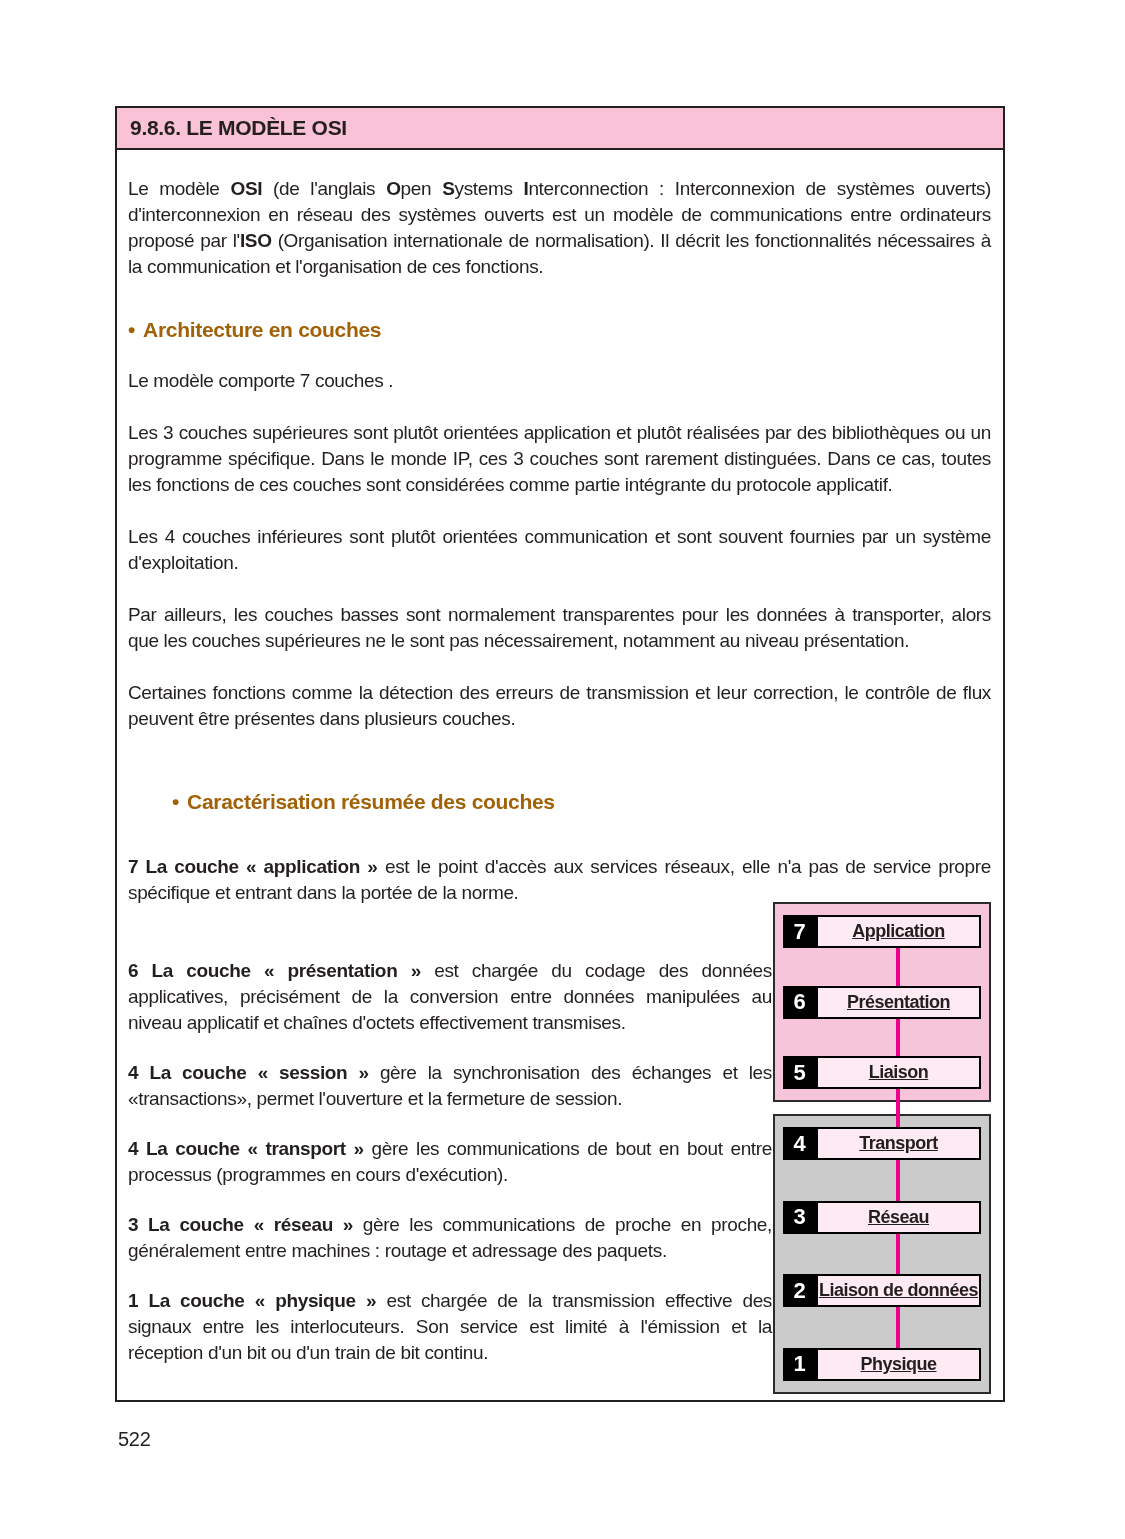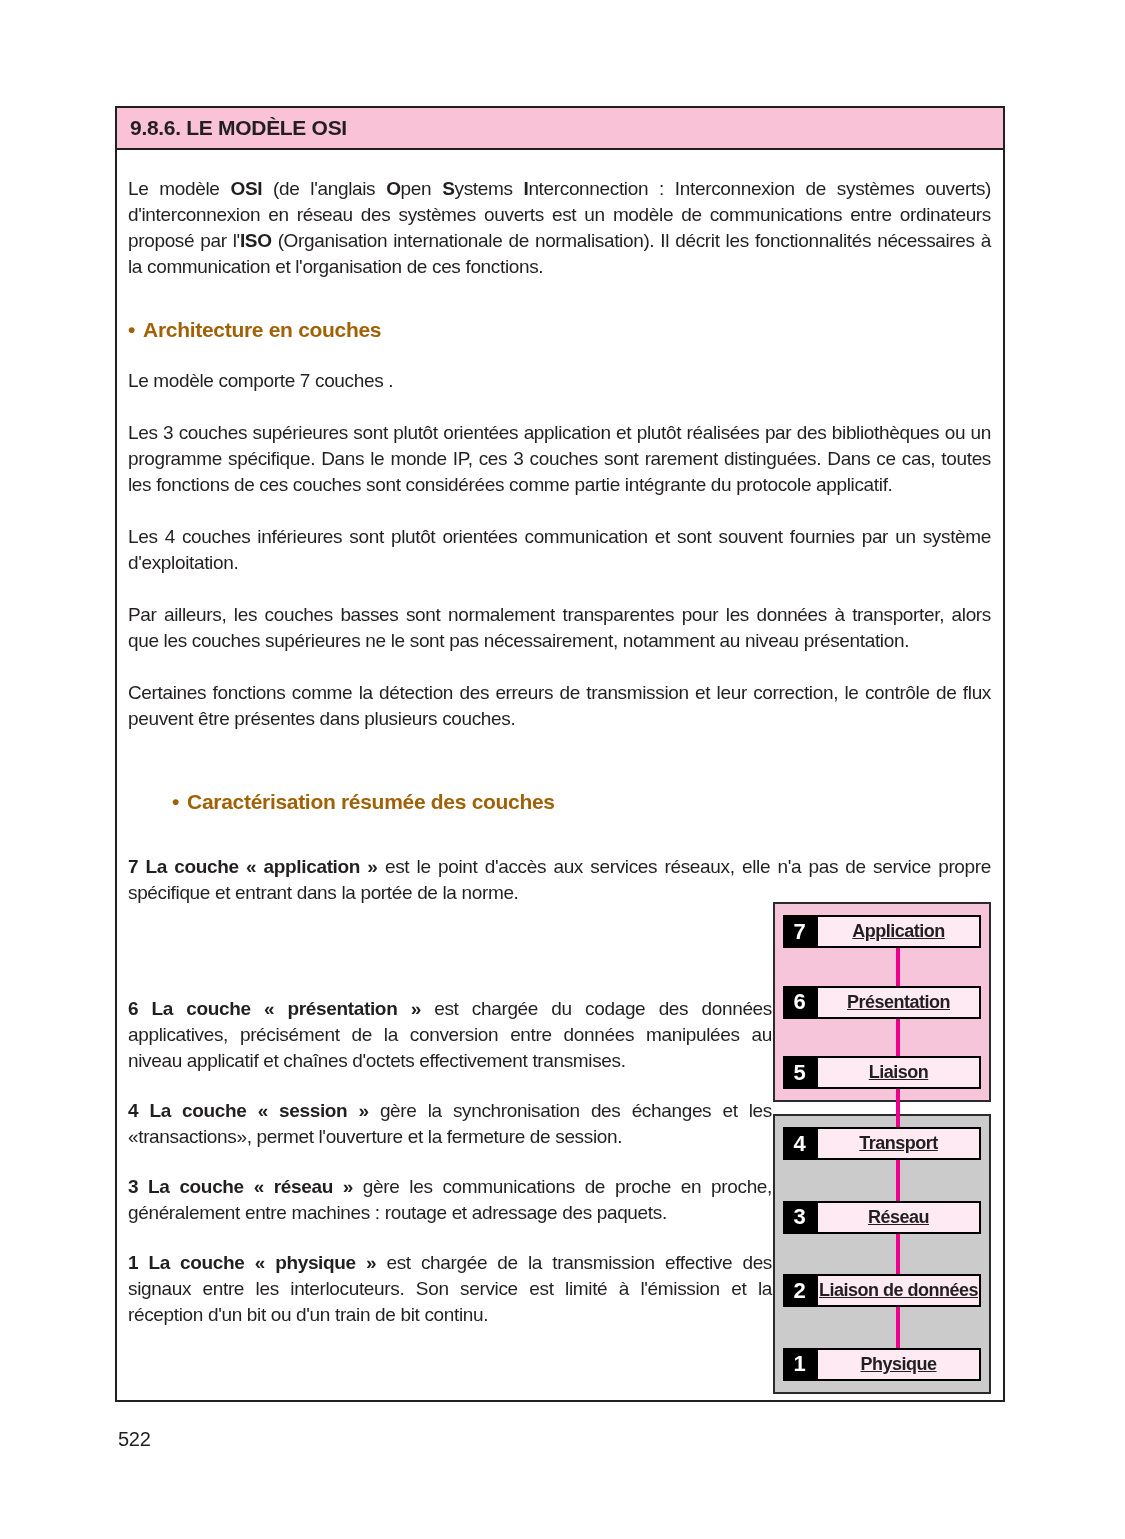--- a/index.html
+++ b/index.html
@@ -130,20 +130,21 @@
       <span class="bullet">•</span><span>Caractérisation résumée des couches</span>
     </div>
 
     <p class="body layer-top"><b>7 La couche « application »</b><span> est le point d'accès aux services réseaux, elle n'a pas de service propre spécifique et entrant dans la portée de la norme.</span></p>
 
     <div class="columns">
 
       <div class="col-text">
         <p class="body"><b>6 La couche « présentation »</b><span> est chargée du codage des données applicatives, précisément de la conversion entre données manipulées au niveau applicatif et chaînes d'octets effectivement transmises.</span></p>
         <p class="body"><b>4 La couche « session »</b><span> gère la synchronisation des échanges et les «transactions», permet l'ouverture et la fermeture de session.</span></p>
+        <p class="body"><b>4 La couche « transport »</b><span> gère les communications de bout en bout entre processus (programmes en cours d'exécution).</span></p>
         <p class="body"><b>3 La couche « réseau »</b><span> gère les communications de proche en proche, généralement entre machines : routage et adressage des paquets.</span></p>
         <p class="body"><b>1 La couche « physique »</b><span> est chargée de la transmission effective des signaux entre les interlocuteurs. Son service est limité à l'émission et la réception d'un bit ou d'un train de bit continu.</span></p>
       </div>
 
       <div class="diagram-wrap">
 
         <div class="panel panel-pink">
           <div class="layer-row">
             <div class="layer-num">7</div>
             <div class="layer-lbl">Application</div>

